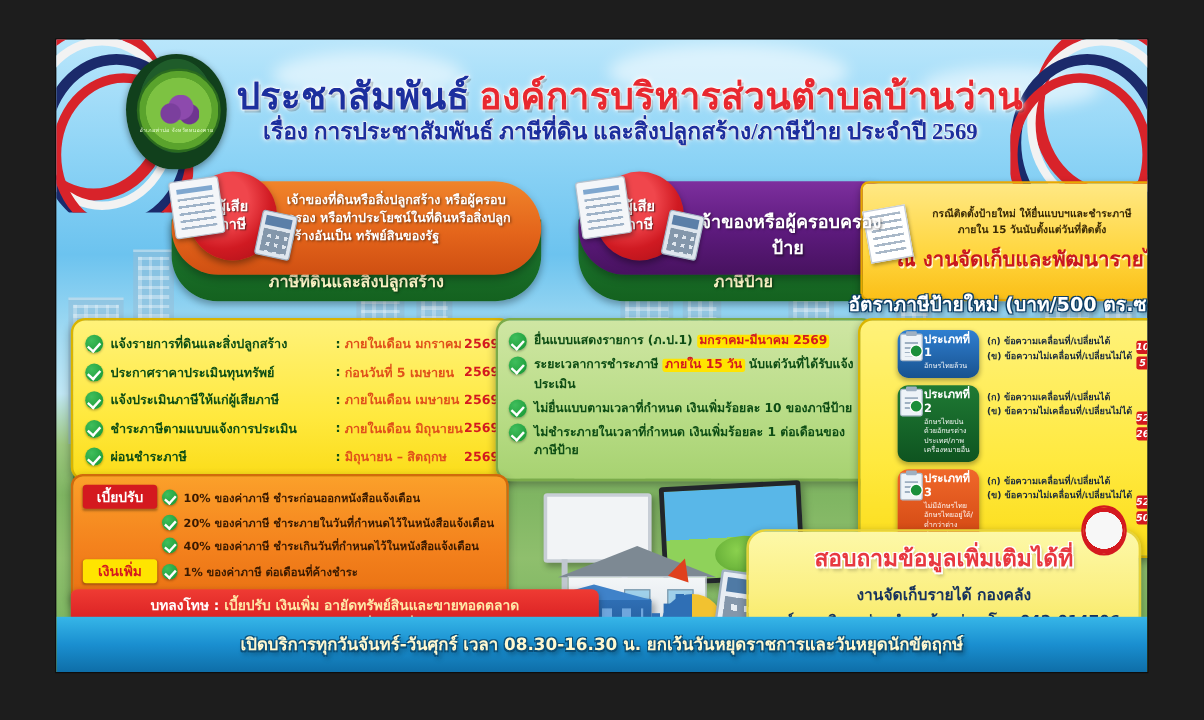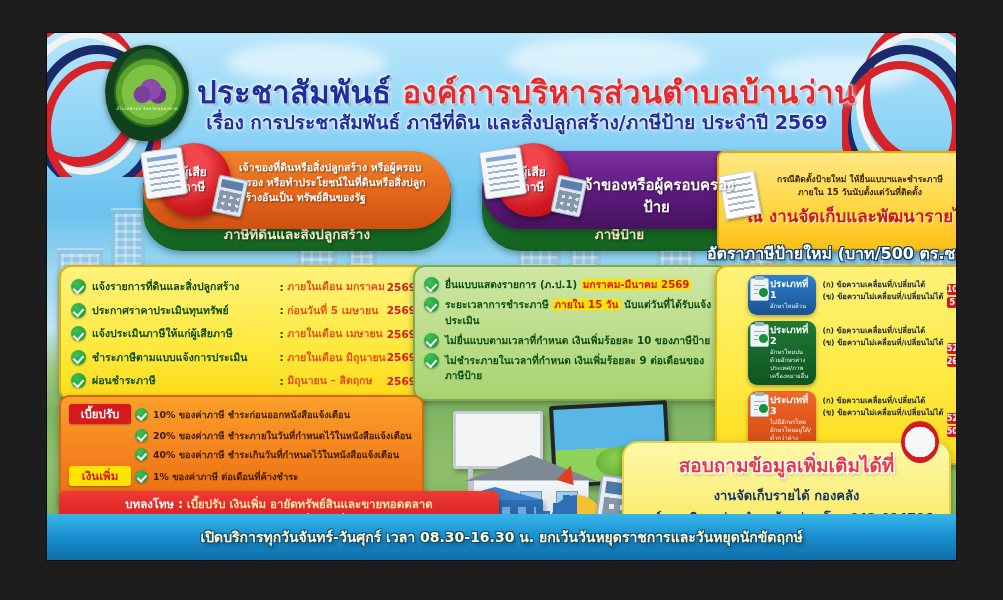--- a/index.html
+++ b/index.html
@@ -57,21 +57,21 @@
     border:2px solid #2b6b1f;display:flex;align-items:center;justify-content:center;}
   .emblem .glyph{width:34px;height:26px;border-radius:4px;
     background:radial-gradient(circle at 30% 60%,#7b3f9d 0 8px,transparent 9px),
                radial-gradient(circle at 55% 40%,#8d4aad 0 10px,transparent 11px),
                radial-gradient(circle at 76% 62%,#6f3590 0 8px,transparent 9px);}
   .emblem .tx-top,.emblem .tx-bot{position:absolute;left:0;right:0;text-align:center;
     font-size:4.5px;color:#eaffd8;letter-spacing:.2px;}
   .emblem .tx-top{top:16px;} .emblem .tx-bot{top:60px;}
 
   
-  .headline{position:absolute;left:150px;top:44px;width:640px;text-align:center;line-height:1;}
+  .headline{position:absolute;left:150px;top:32px;width:640px;text-align:center;line-height:1;font-family:Liberation Serif, serif;}
   .h1{font-size:31px;font-weight:bold;letter-spacing:.3px;white-space:nowrap;}
   .h1 .a{color:#1c2f9e;-webkit-text-stroke:1px #ffffff;paint-order:stroke fill;
         text-shadow:0 0 3px #fff,0 0 6px #fff,2px 2px 0 rgba(0,0,0,.25);}
   .h1 .b{color:#e8282f;-webkit-text-stroke:1px #ffffff;paint-order:stroke fill;
         text-shadow:0 0 3px #fff,0 0 6px #fff,2px 2px 0 rgba(0,0,0,.25);}
   .h2{margin-top:5px;font-size:19px;font-weight:bold;color:#1c2f9e;white-space:nowrap;
      -webkit-text-stroke:.9px #ffffff;paint-order:stroke fill;
      text-shadow:0 0 3px #fff,0 0 5px #fff,1px 1px 0 rgba(0,0,0,.2);}
 
   
@@ -173,21 +173,21 @@
   .clip:before{content:"";position:absolute;left:4px;top:-3px;width:9px;height:4px;
      background:#9fb0c2;border-radius:1px;}
   .clip:after{content:"";position:absolute;left:3px;top:6px;right:3px;bottom:3px;
      background:repeating-linear-gradient(to bottom,#9fb0c2 0 1.5px,transparent 1.5px 4px);}
   .clipChk{position:absolute;left:10px;top:12px;width:9px;height:9px;border-radius:50%;
      background:#1a8f3a;border:1.2px solid #fff;}
   .rDesc{flex:1;padding:4px 3px 0 6px;}
   .rDesc div{font-size:7.6px;font-weight:bold;color:#1a2a3c;line-height:1.55;white-space:nowrap;}
   .rVals{width:20px;display:flex;flex-direction:column;justify-content:center;gap:2px;padding-top:3px;}
   .rVals span{display:block;background:#d4191f;color:#fff;font-size:8px;font-weight:bold;
-     text-align:center;border-radius:2px;padding:1px 0;}
+     text-align:center;border-radius:2px;padding:1px 0;font-style:italic;}
 
   
   .penalty{position:absolute;left:12px;top:362px;width:345px;height:92px;border-radius:10px;
      background:linear-gradient(180deg,#fba02a 0%,#f4821d 55%,#e86f12 100%);
      border:2px solid #d06a0c;box-shadow:0 3px 7px rgba(0,0,0,.3);padding:7px 8px;}
   .prow{display:flex;align-items:center;margin-bottom:4px;font-size:9.4px;font-weight:bold;color:#3a1a00;white-space:nowrap;}
   .ptag{flex:0 0 auto;width:62px;margin-right:4px;font-size:11.5px;font-weight:bold;text-align:center;
      border-radius:3px;padding:1px 0;box-shadow:0 1px 2px rgba(0,0,0,.3);}
   .ptag.red{background:#d4191f;color:#fff;}
   .ptag.yel{background:#ffe400;color:#d4191f;}
@@ -396,21 +396,21 @@
     <div class="srow">
       <span class="tick"></span>
       <span class="txt"><span>ระยะเวลาการชำระภาษี </span><span class="hl">ภายใน 15 วัน</span><span> นับแต่วันที่ได้รับแจ้งประเมิน</span></span>
     </div>
     <div class="srow">
       <span class="tick"></span>
       <span class="txt">ไม่ยื่นแบบตามเวลาที่กำหนด เงินเพิ่มร้อยละ 10 ของภาษีป้าย</span>
     </div>
     <div class="srow">
       <span class="tick"></span>
-      <span class="txt">ไม่ชำระภายในเวลาที่กำหนด เงินเพิ่มร้อยละ 9 ต่อเดือนของภาษีป้าย</span>
+      <span class="txt">ไม่ชำระภายในเวลาที่กำหนด เงินเพิ่มร้อยละ 1 ต่อเดือนของภาษีป้าย</span>
     </div>
   </div>
 
   <div class="panel panelYellow pRate">
     <div class="rrow">
       <div class="rType t1">
         <div class="clip"></div>
         <div class="clipChk"></div>
         <div class="tname">ประเภทที่ 1</div>
         <div class="tdesc">อักษรไทยล้วน</div>

